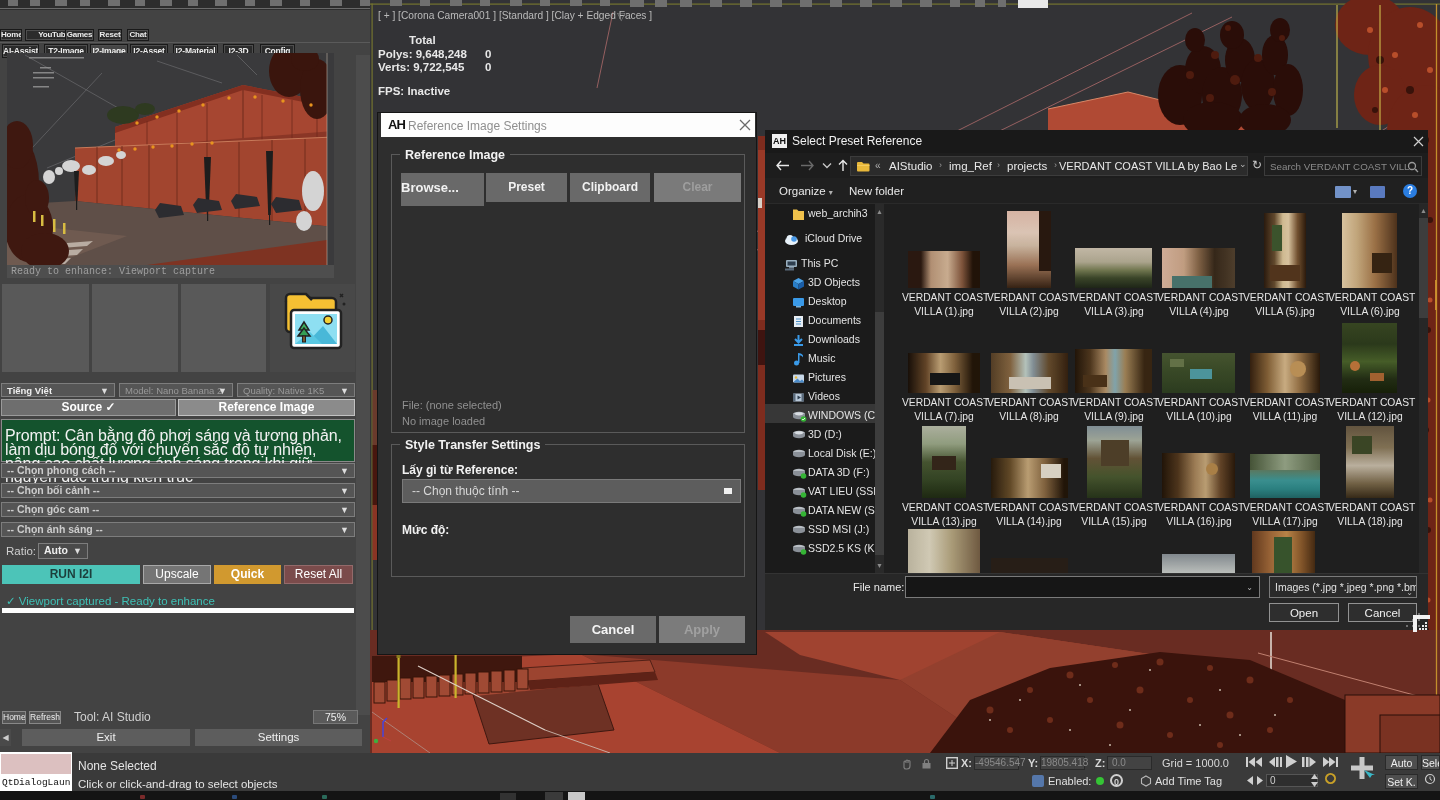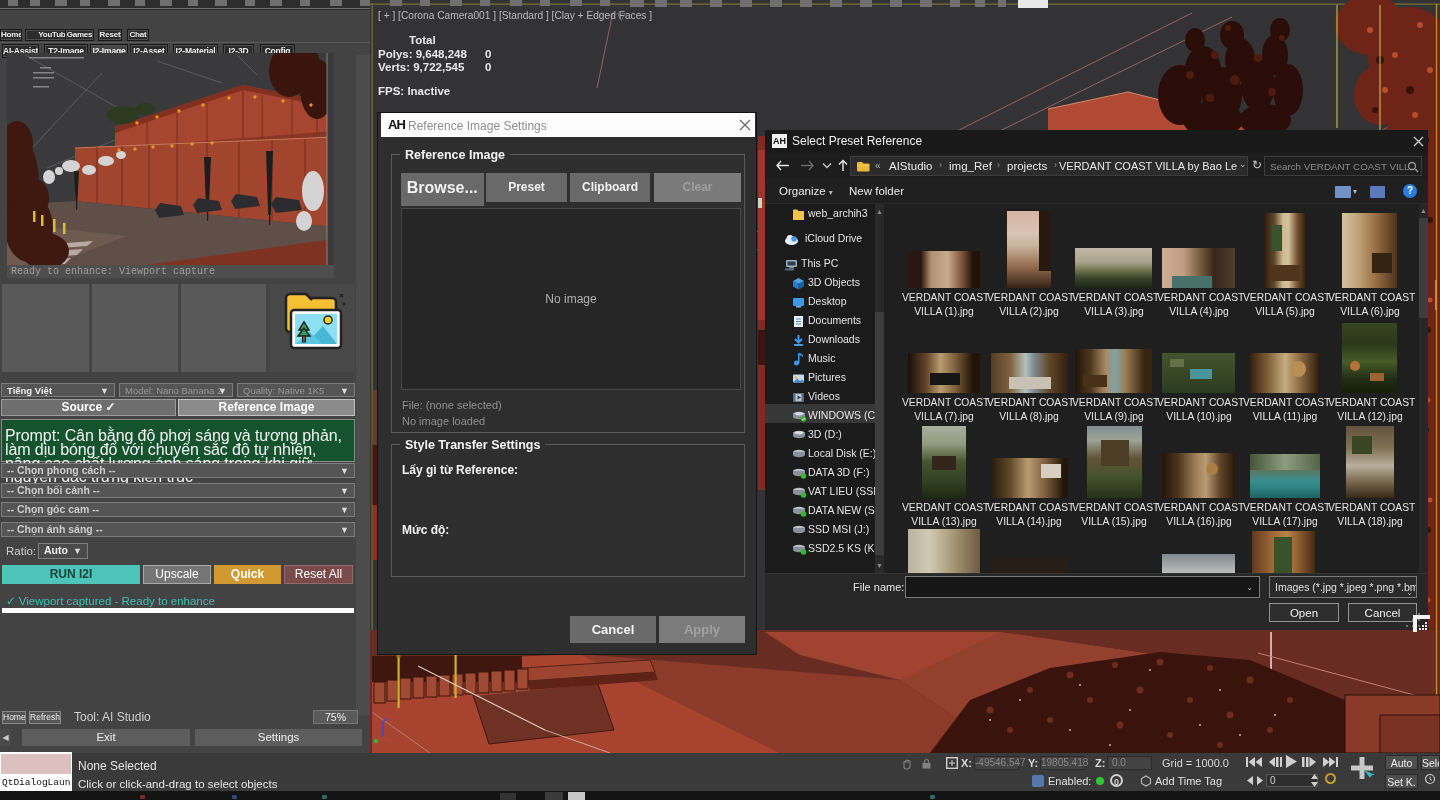--- a/index.html
+++ b/index.html
@@ -549,31 +549,32 @@
   <div class="a" style="left:3px;top:0px;width:374px;height:24px;background:#fdfdfd">
     <span class="a" style="left:7px;top:4px;color:#111;font-size:13px;font-weight:bold;letter-spacing:-1px">AH</span>
     <span class="a" style="left:27px;top:6px;color:#8f8f8f;font-size:12px">Reference Image Settings</span>
     <svg class="a" style="left:358px;top:6px" width="12" height="12">
           <path d="M1,1 L11,11 M11,1 L1,11" stroke="#6a6a6a" stroke-width="1.3"></path>
         </svg>
   </div>
 
   <div class="a" style="left:13px;top:41px;width:354px;height:279px;border:1px solid #5a5a5a"></div>
   <div class="a" style="left:22px;top:35px;background:#2e2e2e;padding:0 5px;color:#f2f2f2;font-size:12.5px;font-weight:bold">Reference Image</div>
-  <div class="a" style="left:23px;top:60px;width:82.5px;height:33px;background:#696969;color:#f2f2f2;font-size:16px;font-weight:bold;text-align:center;line-height:29px">Browse...</div>
+  <div class="a" style="left:23px;top:60px;width:82.5px;height:33px;background:#696969;color:#f2f2f2;font-size:13px;font-weight:bold;text-align:left;line-height:29px">Browse...</div>
   <div class="a" style="left:108px;top:60px;width:81px;height:29px;background:#696969;color:#f2f2f2;font-size:12px;font-weight:bold;text-align:center;line-height:29px">Preset</div>
   <div class="a" style="left:192px;top:60px;width:80px;height:29px;background:#696969;color:#f2f2f2;font-size:12px;font-weight:bold;text-align:center;line-height:29px">Clipboard</div>
   <div class="a" style="left:276px;top:60px;width:87px;height:29px;background:#7a7a7a;color:#9e9e9e;font-size:12px;font-weight:bold;text-align:center;line-height:29px">Clear</div>
-  <div class="a" style="left:23px;top:95px;width:340px;height:182px;background:#262626;border:1px solid #484848;color:#b0b0b0;font-size:12px;text-align:center;line-height:180px">No image</div>
   <div class="a" style="left:24px;top:286px;color:#909090;font-size:11px">File: (none selected)</div>
   <div class="a" style="left:24px;top:302px;color:#909090;font-size:11px">No image loaded</div>
 
   <div class="a" style="left:13px;top:331px;width:354px;height:133px;border:1px solid #5a5a5a"></div>
   <div class="a" style="left:22px;top:325px;background:#2e2e2e;padding:0 5px;color:#f2f2f2;font-size:12.5px;font-weight:bold">Style Transfer Settings</div>
   <div class="a" style="left:24px;top:350px;color:#f2f2f2;font-size:12px;font-weight:bold">Lấy gì từ Reference:</div>
+  <div class="a" style="left:24px;top:366px;width:339px;height:24px;background:#5d5d5d;border:1px solid #7a7a7a;color:#d8d8d8;font-size:12px;line-height:22px;padding-left:9px">-- Chọn thuộc tính --
+    <span class="a" style="right:8px;top:8px;width:8px;height:6px;background:#f0f0f0"></span></div>
   <div class="a" style="left:24px;top:410px;color:#f2f2f2;font-size:12px;font-weight:bold">Mức độ:</div>
 
   <div class="a" style="left:192px;top:503px;width:86px;height:27px;background:#6a6a6a;color:#f5f5f5;font-size:13px;font-weight:bold;text-align:center;line-height:27px">Cancel</div>
   <div class="a" style="left:281px;top:503px;width:86px;height:27px;background:#7b7b7b;color:#a0a0a0;font-size:13px;font-weight:bold;text-align:center;line-height:27px">Apply</div>
 </div>
 
 <div class="a" style="left:765px;top:130px;width:663px;height:500px;background:#202020;z-index:6">
 
   <div class="a" style="left:0;top:0;width:663px;height:23px;background:#191919">
     <span class="a" style="left:7px;top:4px;width:15px;height:14px;background:#f0f0f0;color:#111;font-size:9px;font-weight:bold;text-align:center;line-height:14px">AH</span>

